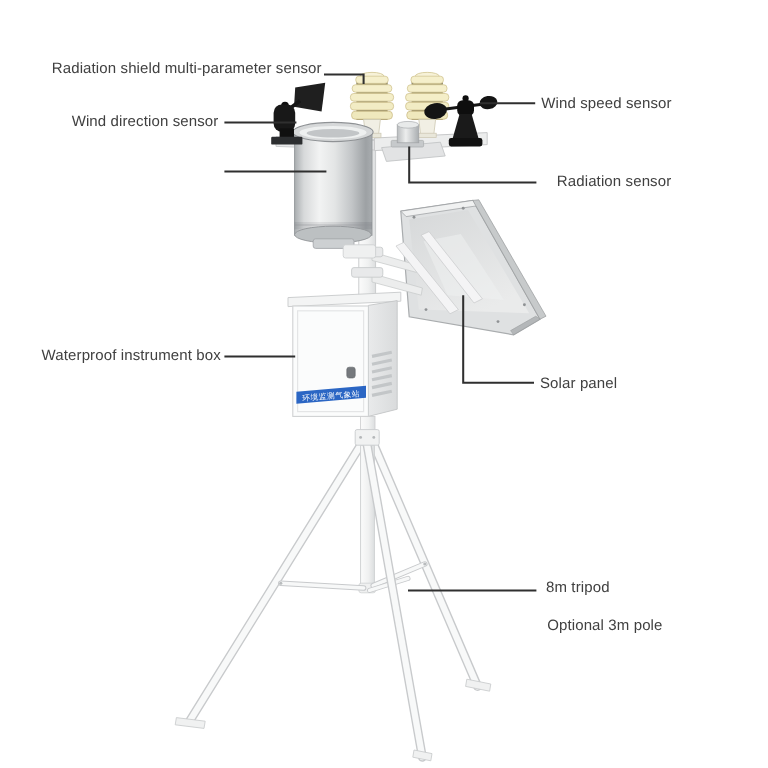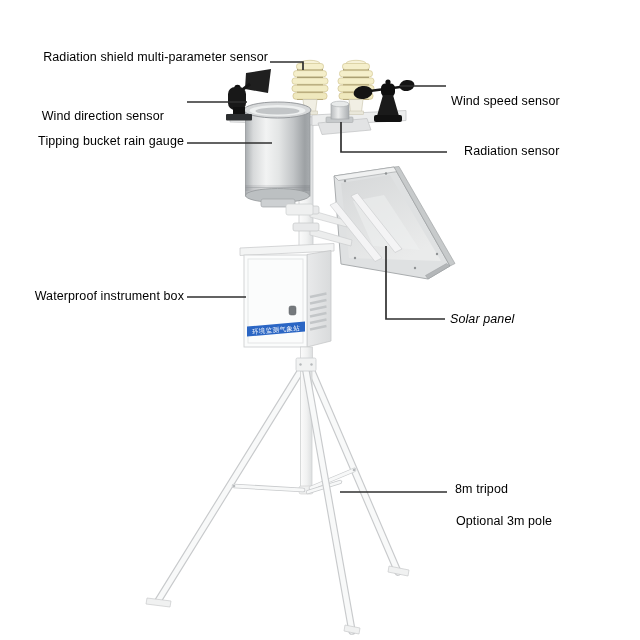--- a/index.html
+++ b/index.html
@@ -3,21 +3,21 @@
 <meta charset="utf-8">
 <style>
   html,body{margin:0;padding:0;background:#ffffff;}
   .stage{
     position:relative;width:640px;height:640px;background:#ffffff;overflow:hidden;
     font-family:"Liberation Sans", sans-serif;
   }
   .stage svg{position:absolute;left:0;top:0;}
   .callout{
     position:absolute;white-space:nowrap;
-    font-size:12.5px;line-height:14px;color:#000000;
+    font-size:12.5px;line-height:14px;color:#404040;
     letter-spacing:0.1px;
   }
   .callout.right-align{text-align:right;}
 </style>
 </head>
 <body>
 
 <div class="stage">
 
   <svg width="640" height="640" viewBox="0 0 640 640">
@@ -196,22 +196,21 @@
       <path d="M187,143 L272,143"></path>
       <path d="M187,297 L246,297"></path>
       <path d="M400,86 L446,86"></path>
       <path d="M341,122 L341,152 L447,152"></path>
       <path d="M386,246 L386,319 L445,319"></path>
       <path d="M340,492 L447,492"></path>
     </g>
   </svg>
 
   <div class="callout right-align" style="right:372px;top:50px;">Radiation shield multi-parameter sensor</div>
-  <div class="callout right-align" style="right:476px;top:94px;margin-top:15px;">Wind direction sensor</div>
-  <div class="callout right-align" style="right:456px;top:134px;">Tipping bucket rain gauge</div>
+  <div class="callout right-align" style="right:458px;top:94px;">Wind direction sensor</div>
   <div class="callout right-align" style="right:456px;top:289px;">Waterproof instrument box</div>
-  <div class="callout" style="left:451px;top:94px;">Wind speed sensor</div>
+  <div class="callout" style="left:451px;top:79px;">Wind speed sensor</div>
   <div class="callout" style="left:464px;top:144px;">Radiation sensor</div>
-  <div class="callout" style="left:450px;top:312px;font-style:italic;">Solar panel</div>
+  <div class="callout" style="left:450px;top:312px;">Solar panel</div>
   <div class="callout" style="left:455px;top:482px;">8m tripod</div>
   <div class="callout" style="left:456px;top:514px;">Optional 3m pole</div>
 
 </div>
 
 </body></html>

